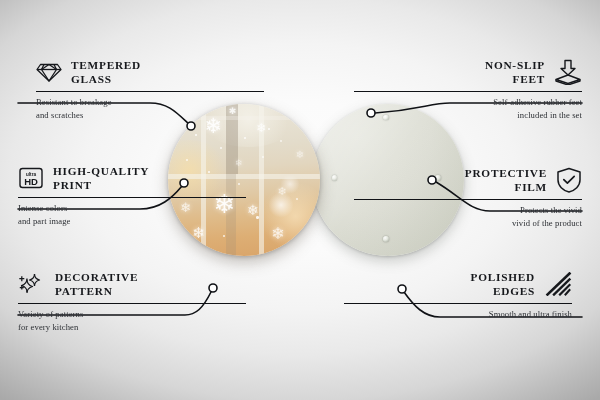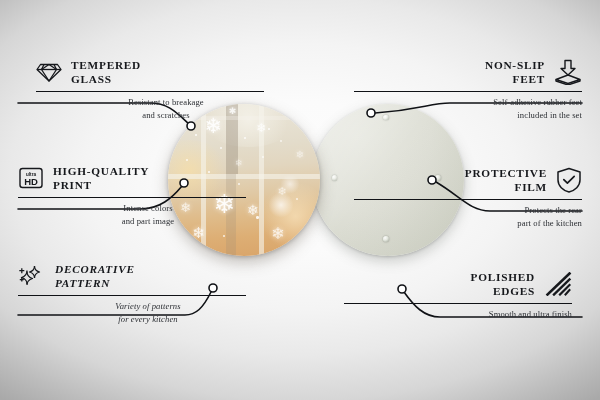--- a/index.html
+++ b/index.html
@@ -25,28 +25,28 @@
     font-size:11.3px;font-weight:bold;letter-spacing:.75px;
     color:#16181c;line-height:1.28;text-transform:uppercase;
   }
   .feat.left .ttl{text-align:left;}
   .feat.right .ttl{text-align:right;}
   .feat .rule{height:1.5px;background:#101216;margin-top:4px;width:100%;}
   .feat .sub{
     font-size:8.6px;color:#2c2f34;line-height:1.42;margin-top:4px;
     letter-spacing:.1px;
   }
-  .feat.left .sub{text-align:center;margin-left:32px;}
+  .feat.left .sub{text-align:left;}
   .feat.right .sub{text-align:right;}
   .ico{flex:0 0 auto;display:block;}
 
   
   #f-tempered{left:36px;top:58px;}
   #f-hd{left:18px;top:164px;}
-  #f-decor{left:18px;top:262px;font-style:italic;}
+  #f-decor{left:18px;top:270px;}
   
   #f-feet{left:354px;top:58px;}
   #f-film{left:354px;top:166px;}
   #f-edges{left:344px;top:270px;}
 
   
   #product{position:absolute;left:0;top:0;width:600px;height:400px;}
   .disc{position:absolute;border-radius:50%;}
 
   
@@ -269,22 +269,22 @@
         <div>PROTECTIVE</div>
         <div>FILM</div>
       </div>
       <svg class="ico" width="26" height="26" viewBox="0 0 26 26">
         <path d="M13,1.5 L24,5 V13 C24,19 19,23.5 13,25 C7,23.5 2,19 2,13 V5 Z" fill="none" stroke="#16181c" stroke-width="1.5" stroke-linejoin="round"></path>
         <path d="M7.8,12.6 L11.4,16.2 L18.2,9.4" fill="none" stroke="#16181c" stroke-width="1.7" stroke-linecap="round" stroke-linejoin="round"></path>
       </svg>
     </div>
     <div class="rule"></div>
     <div class="sub">
-      <div>Protects the rear</div>
-      <div>part of the kitchen</div>
+      <div>Protects the vivid</div>
+      <div>vivid of the product</div>
     </div>
   </div>
 
   <div class="feat right" id="f-edges">
     <div class="head">
       <div class="ttl">
         <div>POLISHED</div>
         <div>EDGES</div>
       </div>
       <svg class="ico" width="28" height="24" viewBox="0 0 28 24">

